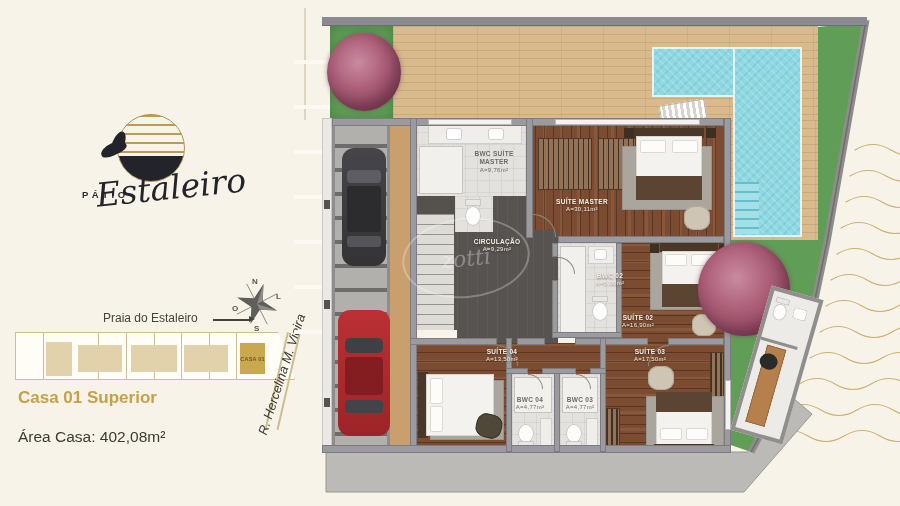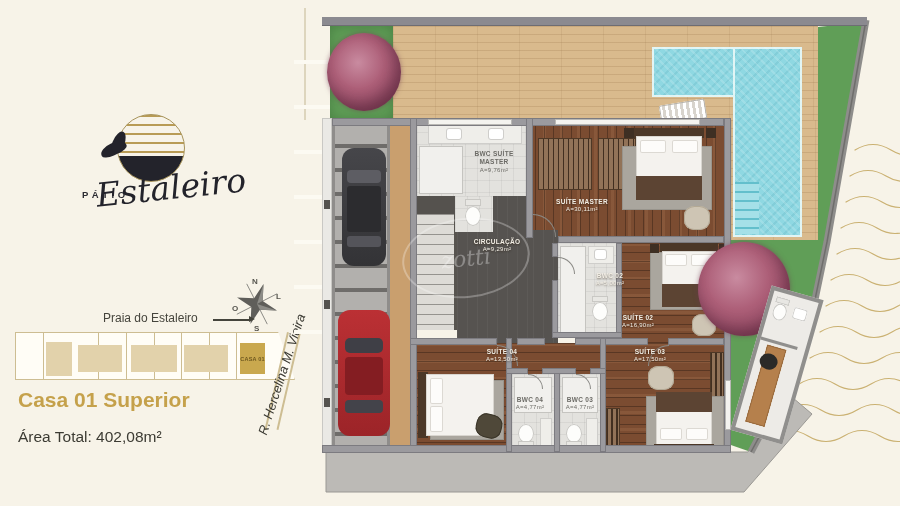--- a/index.html
+++ b/index.html
@@ -21,21 +21,21 @@
               border-bottom:3.5px solid rgba(0,0,0,0);}
   .lot-strip{background:#fffdf6;border:1px solid #cdbd92;
              clip-path:polygon(0 0,94% 0,100% 100%,0 100%);}
   .lot-divider{width:1px;background:#cdbd92;top:0;bottom:0;}
   .lot-block{background:#e2d2ab;}
   .lot-casa{background:#c9a84e;color:#6d571f;font-size:5.5px;font-weight:700;
             display:flex;align-items:center;justify-content:center;letter-spacing:.2px;}
   .street-line{width:1.5px;background:#cdbd92;transform-origin:top left;transform:rotate(13deg);}
   .side-street{font-size:13px;font-style:italic;color:#3a3932;transform:rotate(-72deg);
                transform-origin:0 0;white-space:nowrap;font-weight:500;}
-  .unit-title{font-size:21px;font-weight:700;color:#c5a14b;}
+  .unit-title{font-size:17px;font-weight:700;color:#c5a14b;}
   .unit-line{font-size:15.5px;color:#3c3b33;font-weight:500;}
   
   .wall{background:#9b9a9e;box-shadow:inset 0 0 0 1px #7c7b80;}
   .window{background:#f4f3ef;box-shadow:inset 0 0 0 1px #b9b8b4;}
   .grass{background:#609e57;box-shadow:inset 0 0 14px rgba(30,70,30,.35);}
   .deck{background:#d9ba8d;background-image:
       repeating-linear-gradient(180deg,rgba(120,80,40,.16) 0 1px,rgba(0,0,0,0) 1px 8px),
       repeating-linear-gradient(90deg,rgba(120,80,40,.10) 0 1px,rgba(0,0,0,0) 1px 42px);}
   .pool{background:#8fd8e2;background-image:
       repeating-linear-gradient(45deg,rgba(255,255,255,.14) 0 2px,rgba(0,0,0,0) 2px 6px),
@@ -134,21 +134,21 @@
     <div class="abs lot-block" style="left:62px;top:12px;width:44px;height:27px;"></div>
     <div class="abs lot-block" style="left:115px;top:12px;width:46px;height:27px;"></div>
     <div class="abs lot-block" style="left:168px;top:12px;width:44px;height:27px;"></div>
     <div class="abs lot-casa" style="left:224px;top:10px;width:25px;height:31px;">CASA 01</div>
   </div>
   <div class="abs street-line" style="left:287px;top:332px;height:100px;"></div>
   <div class="abs street-line" style="left:299px;top:332px;height:100px;"></div>
   <div class="abs side-street" style="left:255px;top:432px;">R. Hercelina M. Vieira</div>
 
   <div class="abs unit-title" style="left:18px;top:388px;">Casa 01 Superior</div>
-  <div class="abs unit-line" style="left:18px;top:428px;">Área Total: 402,08m²</div>
+  <div class="abs unit-line" style="left:18px;top:428px;">Área Casa: 402,08m²</div>
 
   <div class="abs" style="left:304px;top:8px;width:2px;height:112px;background:#ddd5bd;"></div>
   <div class="abs ladder" style="left:294px;top:60px;width:38px;height:300px;"></div>
 
   <div class="abs grass" style="left:330px;top:26px;width:63px;height:94px;"></div>
   <div class="abs deck" style="left:393px;top:26px;width:425px;height:94px;"></div>
   <div class="abs deck" style="left:731px;top:120px;width:87px;height:122px;"></div>
 
   <svg class="abs" style="left:0;top:0;" width="900" height="506" viewBox="0 0 900 506">
     <polygon points="818,27 864,22 827,242 807,338 785,388 751,452 728,444 728,240 818,240" fill="#609e57"></polygon>

